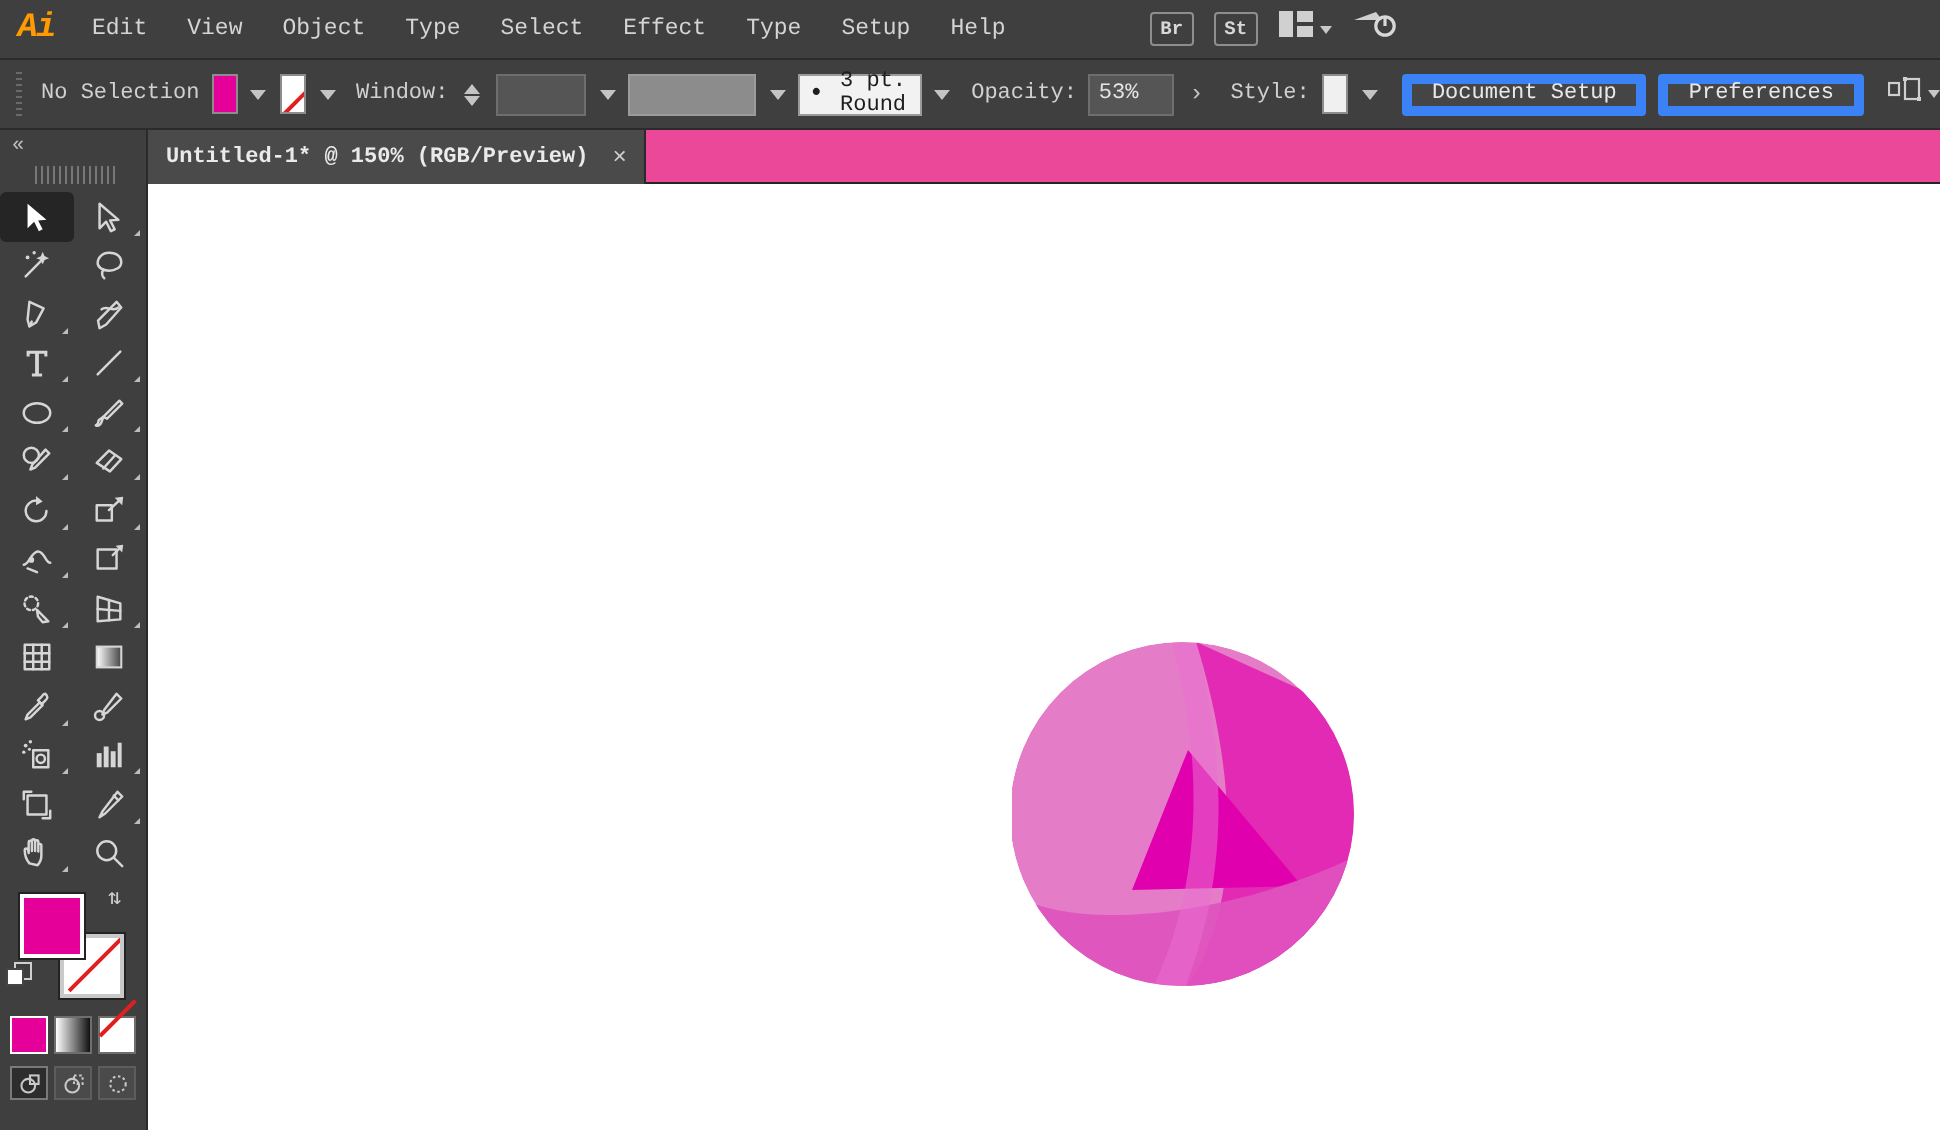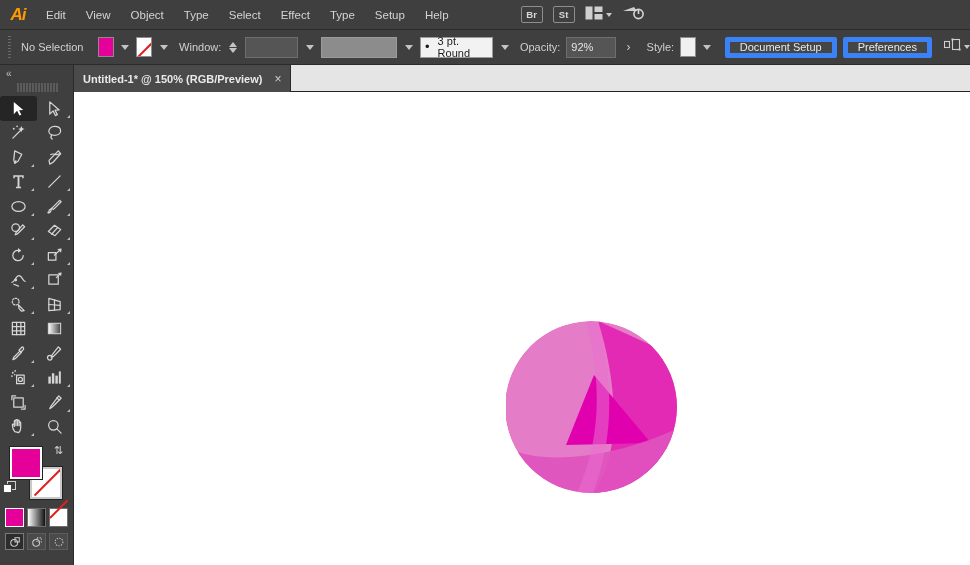--- a/index.html
+++ b/index.html
@@ -2,21 +2,21 @@
 <html><head>
 <meta charset="utf-8">
 <style>
   * { box-sizing: border-box; margin: 0; padding: 0; }
   html, body {
     width: 970px; height: 565px;
     background: #323232;
     font-family: "Liberation Sans", sans-serif;
     overflow: hidden;
   }
-  .app { position: relative; width: 906px; height: 565px; }
+  .app { position: relative; width: 906px; height: 565px; font-family: Liberation Mono, monospace; }
 
   
   .menubar {
     position: absolute; left: 0; top: 0; width: 970px; height: 30px;
     background: #3f3f3f; display: flex; align-items: center;
     border-bottom: 1px solid #2b2b2b;
   }
   .ai-logo {
     width: 36px; height: 30px; display: flex; align-items: center;
     justify-content: center; color: #ff9a00; font-size: 17px;
@@ -83,21 +83,21 @@
     display: flex; align-items: center; white-space: nowrap;
   }
   .opacity-chev {
     width: 16px; height: 20px; display: flex; align-items: center;
     justify-content: center; color: #c6c6c6; font-size: 12px;
   }
 
   
   .tabbar {
     position: absolute; left: 0; top: 65px; width: 970px; height: 27px;
-    background: #e5e5e5; border-bottom: 1px solid #242424;
+    background: #ec4899; border-bottom: 1px solid #242424;
   }
   .doc-tab {
     position: absolute; left: 74px; top: 0; height: 27px;
     background: #4a4a4a; border-right: 1px solid #2a2a2a;
     display: flex; align-items: center; padding: 0 9px; gap: 12px;
   }
   .doc-tab .title { color: #eaeaea; font-size: 11px; font-weight: bold; white-space: nowrap; }
   .doc-tab .close { color: #cfcfcf; font-size: 12px; line-height: 1; }
 
   
@@ -248,21 +248,21 @@
     <div class="field dark" style="width:96px;background:#8c8c8c;border-color:#9b9b9b"></div>
     <div class="dd-arrow"></div>
 
     <div class="field light" style="width:92px;justify-content:center;gap:8px">
       <span style="font-size:13px;line-height:0">•</span>
       <span>3 pt. Round</span>
     </div>
     <div class="dd-arrow"></div>
 
     <div class="cb-label" style="margin-left:4px">Opacity:</div>
-    <div class="field dark" style="width:62px">92%</div>
+    <div class="field dark" style="width:62px">53%</div>
     <div class="opacity-chev">›</div>
 
     <div class="cb-label" style="margin-left:6px">Style:</div>
     <div class="swatch" style="background:#f0f0f0"></div>
     <div class="dd-arrow"></div>
 
     <div class="push-btn" style="margin-left:6px">Document Setup</div>
     <div class="push-btn">Preferences</div>
 
     <div class="icon-btn" style="margin-left:6px">

